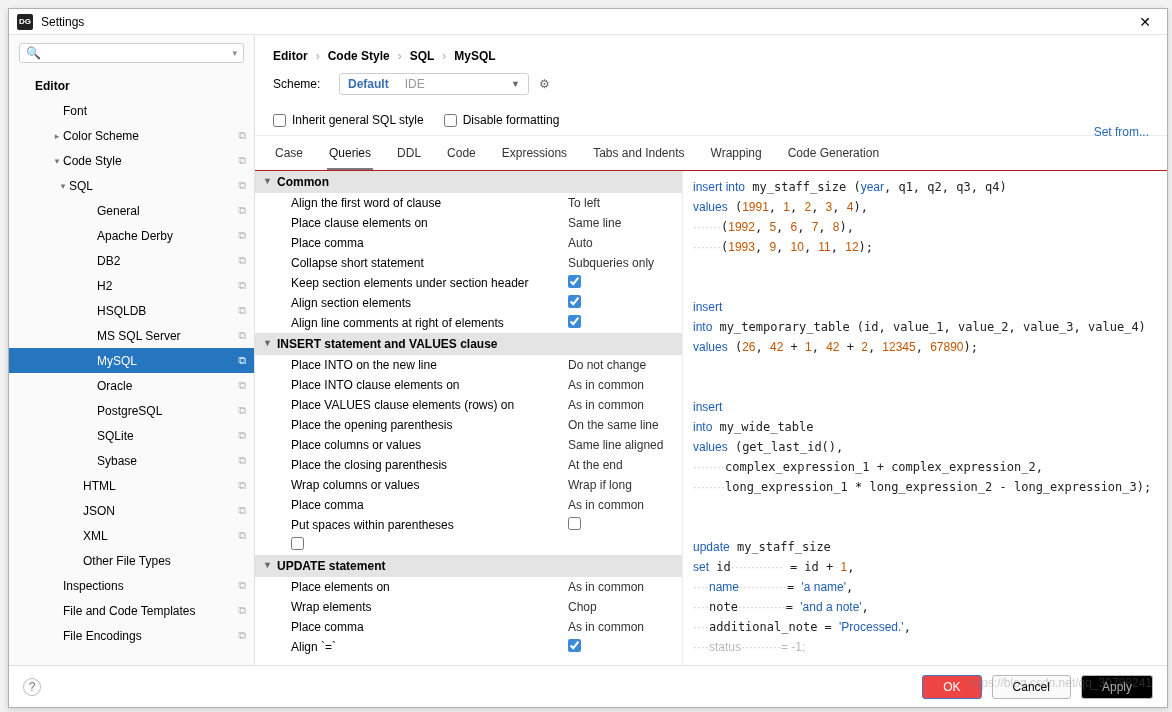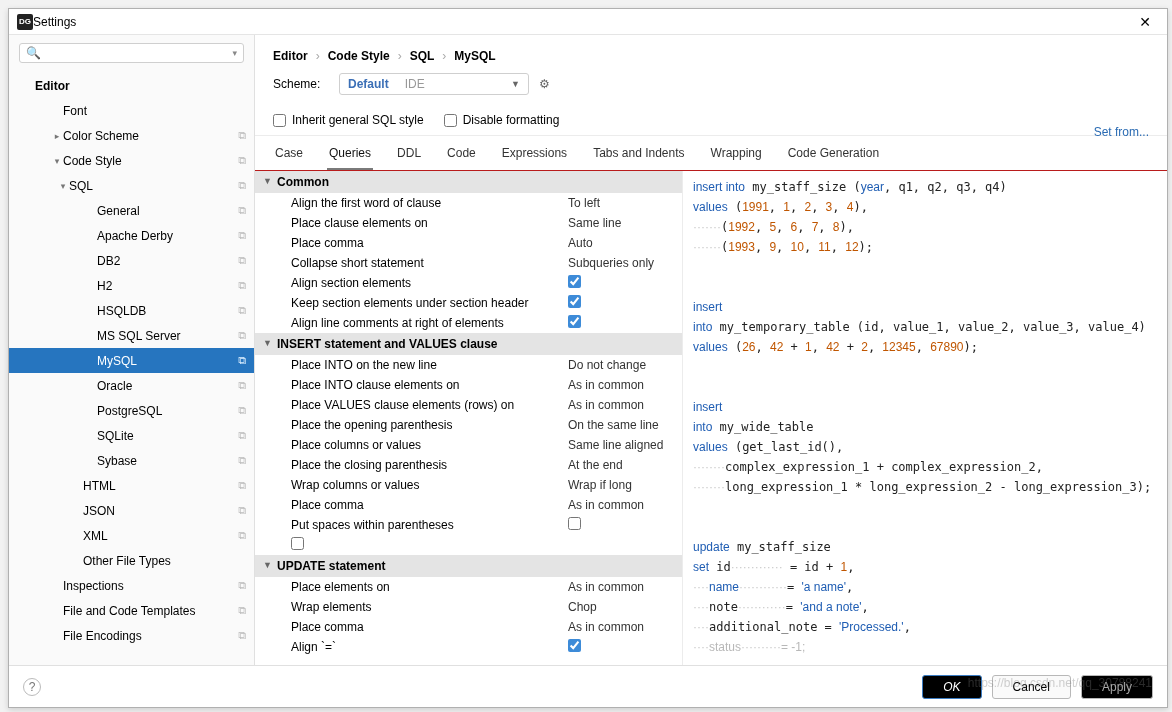--- a/index.html
+++ b/index.html
@@ -1,21 +1,21 @@
 <!DOCTYPE html>
 <html><head>
 <meta charset="utf-8">
 <style>
 * { box-sizing: border-box; margin: 0; padding: 0; font-family: "Segoe UI", Tahoma, sans-serif; font-size: 12px; }
 body { background: #f2f2f2; width: 1172px; height: 712px; overflow: hidden; position: relative; }
 
 .window { position: absolute; top: 8px; left: 8px; right: 4px; bottom: 4px; background: #ffffff; border: 1px solid #b0b0b0; display: flex; flex-direction: column; box-shadow: 0 2px 6px rgba(0,0,0,0.15); }
 
 .titlebar { height: 26px; display: flex; align-items: center; padding: 0 8px; border-bottom: 1px solid #e5e5e5; }
-.titlebar .appicon { width: 16px; height: 16px; background: #222; color: #fff; font-size: 8px; font-weight: bold; display: flex; align-items: center; justify-content: center; border-radius: 2px; }
+.titlebar .appicon { width: 16px; height: 16px; background: #222; color: #fff; font-size: 8px; font-weight: bold; display: flex; align-items: center; justify-content: center; border-radius: 2px; margin-right: 8px; }
 .titlebar .title { flex: 1; }
 .titlebar .close { cursor: pointer; font-size: 14px; padding: 2px 8px; }
 
 .body { flex: 1; display: flex; overflow: hidden; }
 
 
 .sidebar { width: 246px; border-right: 1px solid #e0e0e0; display: flex; flex-direction: column; background: #fafafa; }
 .search-row { padding: 8px 10px 6px 10px; display: flex; align-items: center; }
 .search-box { flex: 1; display: flex; align-items: center; border: 1px solid #cfcfcf; border-radius: 3px; padding: 2px 6px; background: #fff; }
 .search-box .sicon { color: #888; font-size: 12px; margin-right: 4px; }
@@ -66,21 +66,21 @@
 .preview-pane .kw { color: #1f5db3; }
 .preview-pane .num { color: #c05600; }
 .preview-pane .str { color: #1f5db3; }
 .preview-pane .dots { color: #c8c8c8; }
 .preview-pane .gray { color: #b8b8b8; }
 
 .footer { height: 42px; border-top: 1px solid #e0e0e0; display: flex; align-items: center; padding: 0 14px; gap: 10px; }
 .footer .help { width: 18px; height: 18px; border: 1px solid #bbb; border-radius: 50%; display: flex; align-items: center; justify-content: center; color: #777; cursor: pointer; }
 .footer .spacer { flex: 1; }
 .footer button { padding: 4px 20px; border: 1px solid #b8b8b8; border-radius: 3px; background: #fafafa; cursor: pointer; }
-.footer button.primary { background: #000000; color: #fff; border-color: #3b7cc2; font-style: italic; }
+.footer button.primary { background: #ef4444; color: #fff; border-color: #3b7cc2; }
 .footer button.disabled { color: #aaa; background: #000000; }
 
 .watermark { position: absolute; right: 20px; bottom: 22px; color: rgba(120,120,120,0.35); font-size: 12px; pointer-events:none; }
 </style>
 </head>
 <body>
 
 <div class="window">
   <div class="titlebar">
     <div class="appicon">DG</div>
@@ -269,25 +269,25 @@
             </div>
             <div class="opt-row">
               <span class="oname">Place comma</span>
               <span class="oval">Auto</span>
             </div>
             <div class="opt-row">
               <span class="oname">Collapse short statement</span>
               <span class="oval">Subqueries only</span>
             </div>
             <div class="opt-row">
+              <span class="oname">Keep section elements under section header</span>
+              <span class="oval"><input type="checkbox" checked="" style=""></span>
+            </div>
+            <div class="opt-row">
               <span class="oname">Align section elements</span>
-              <span class="oval"><input type="checkbox" checked="" style=""></span>
-            </div>
-            <div class="opt-row">
-              <span class="oname">Keep section elements under section header</span>
               <span class="oval"><input type="checkbox" checked="" style=""></span>
             </div>
             <div class="opt-row">
               <span class="oname">Align line comments at right of elements</span>
               <span class="oval"><input type="checkbox" checked="" style=""></span>
             </div>
             <div class="section-head"><span class="caret">▼</span>INSERT statement and VALUES clause</div>
             <div class="opt-row">
               <span class="oname">Place INTO on the new line</span>
               <span class="oval">Do not change</span>

